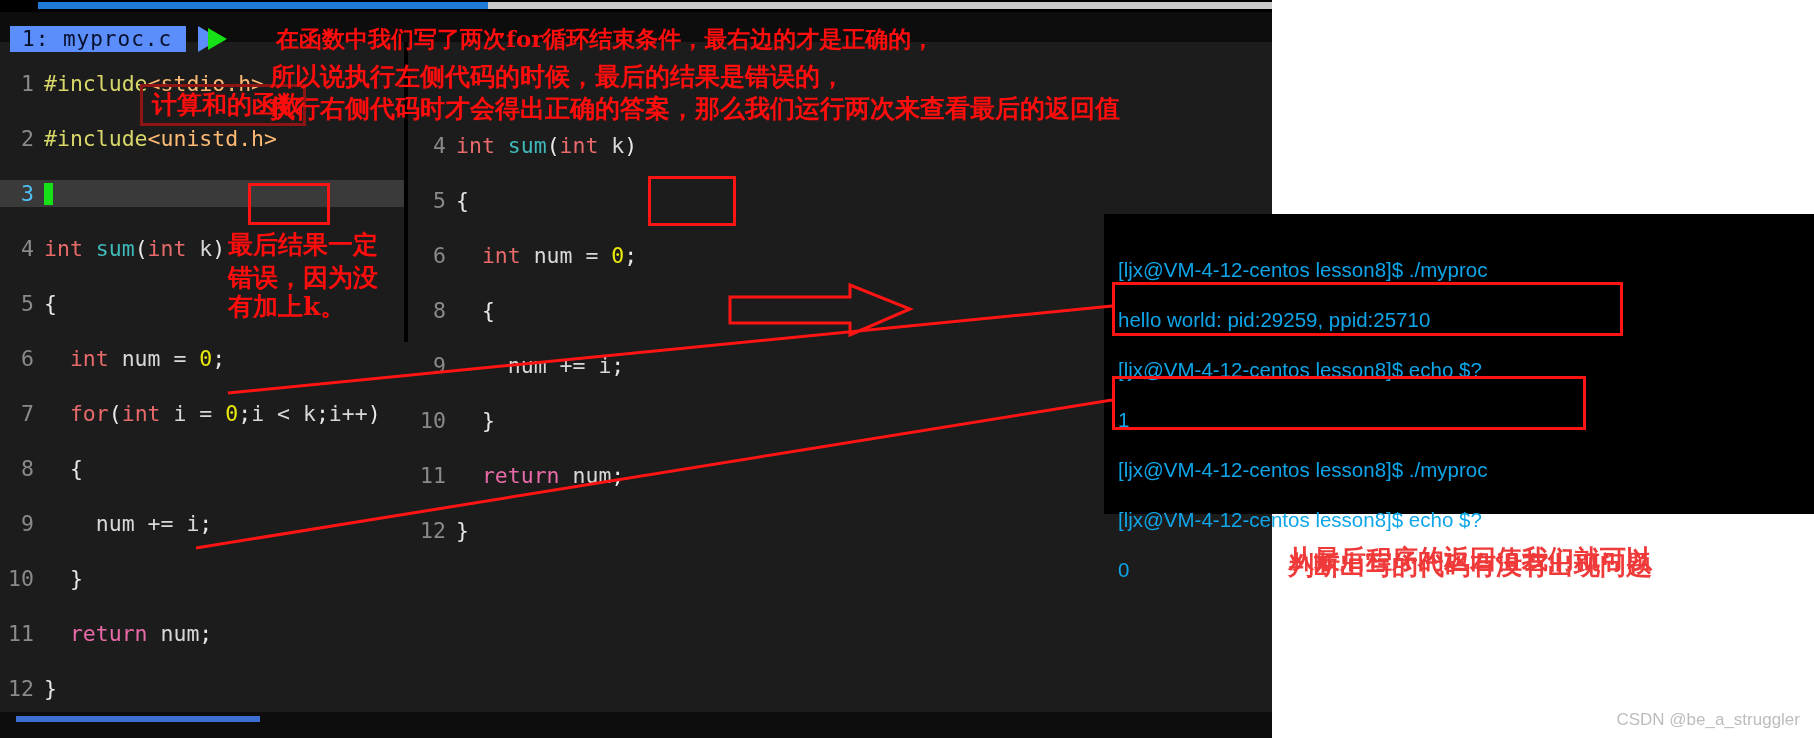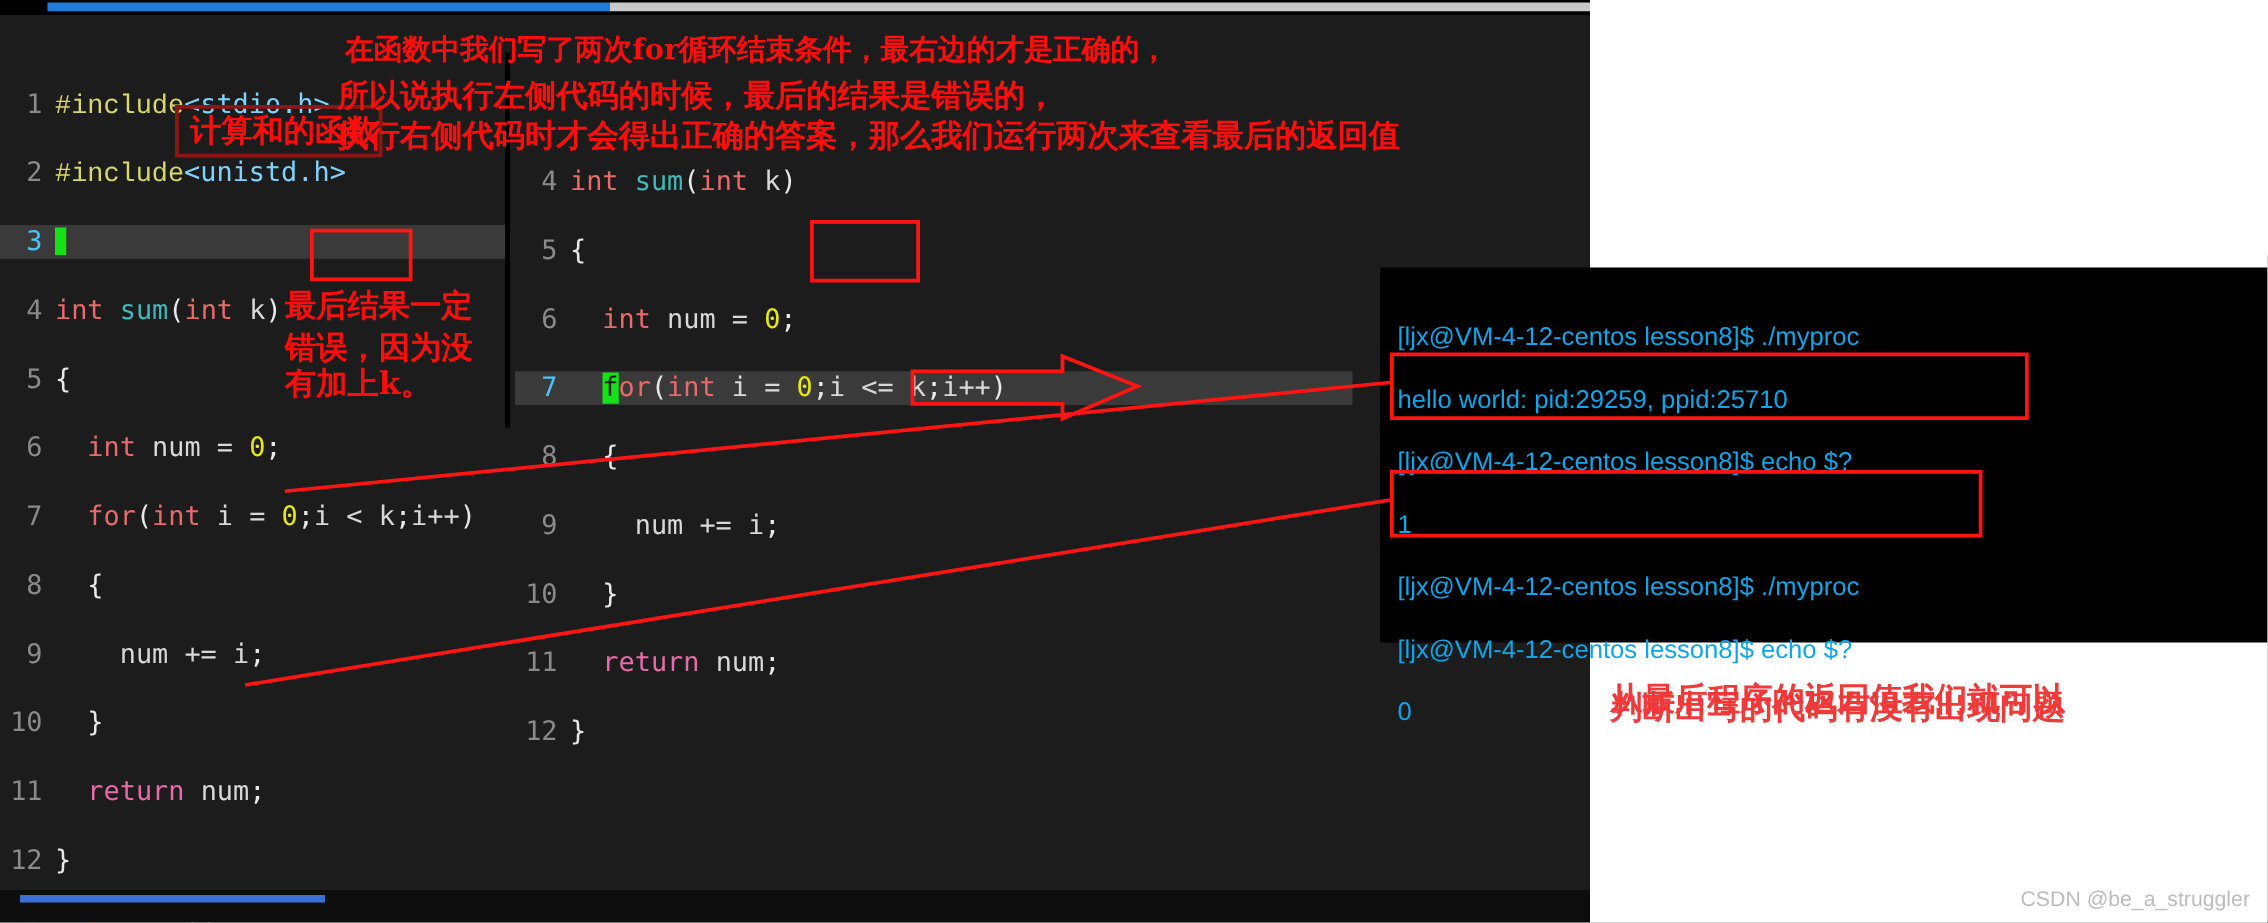--- a/index.html
+++ b/index.html
@@ -29,22 +29,22 @@
   #pane-left{left:0;width:404px;}
   #pane-right{left:412px;width:670px;}
   #pane-divider{position:absolute;left:404px;top:42px;width:4px;height:300px;background:#000;}
 
   .ln{display:inline-block;width:34px;text-align:right;color:#8a8a8a;margin-right:10px;}
   .ln.cur{color:#4fc3f7;}
   .row{height:27.5px;}
   .row.hl{background:#3a3a3a;}
 
   
-  .c-pre{color:#d7d76a;font-family:Liberation Mono, monospace;}       
-  .c-hdr{color:#7dd3fc;}       
+  .c-pre{color:#d7d76a;}       
+  .c-hdr{color:#fdba74;}       
   .c-type{color:#e86a6a;}      
   .c-fn{color:#3fb9b9;}        
   .c-punct{color:#e8e8e8;}
   .c-num{color:#e8e80d;}
   .c-kw{color:#e86a6a;}        
   .c-ret{color:#e86aa8;}
   .c-id{color:#d8d8d8;}
   .c-cursor{background:#16e016;color:#1c1c1c;}
 
   .cursorblk{display:inline-block;width:9px;height:22px;background:#16e016;
@@ -82,20 +82,27 @@
 </head>
 <body>
 
 <div id="vim-window">
 
   <div id="titlebar">
     <div class="bar"></div>
     <div class="bar2"></div>
   </div>
 
+  <div id="tabline">
+    <div id="tab-myproc">
+      <span>1: myproc.c</span>
+    </div>
+    <div class="tab-point" style="left:198px;"></div>
+    <div id="play-icon"></div>
+  </div>
 
   <div id="pane-divider"></div>
 
   <div class="pane" id="pane-left">
 <div class="row"><span class="ln">1</span><span class="c-pre">#include</span><span class="c-hdr">&lt;stdio.h&gt;</span></div>
 <div class="row"><span class="ln">2</span><span class="c-pre">#include</span><span class="c-hdr">&lt;unistd.h&gt;</span></div>
 <div class="row hl"><span class="ln cur">3</span><span class="cursorblk"></span></div>
 <div class="row"><span class="ln">4</span><span class="c-type">int </span><span class="c-fn">sum</span><span class="c-punct">(</span><span class="c-type">int</span><span class="c-id"> k</span><span class="c-punct">)</span></div>
 <div class="row"><span class="ln">5</span><span class="c-punct">{</span></div>
 <div class="row"><span class="ln">6</span><span class="c-type">  int</span><span class="c-id"> num = </span><span class="c-num">0</span><span class="c-punct">;</span></div>
@@ -116,21 +123,20 @@
 
 
 
 
   </div>
 
   <div class="pane" id="pane-right" style="top:104px;">
 <div class="row"><span class="ln">4</span><span class="c-type">int </span><span class="c-fn">sum</span><span class="c-punct">(</span><span class="c-type">int</span><span class="c-id"> k</span><span class="c-punct">)</span></div>
 <div class="row"><span class="ln">5</span><span class="c-punct">{</span></div>
 <div class="row"><span class="ln">6</span><span class="c-type">  int</span><span class="c-id"> num = </span><span class="c-num">0</span><span class="c-punct">;</span></div>
-<div class="row hl"><span class="ln cur">7</span><span class="c-kw">  <span class="c-cursor">f</span>or</span><span class="c-punct">(</span><span class="c-type">int</span><span class="c-id"> i = </span><span class="c-num">0</span><span class="c-punct">;</span><span class="c-id">i &lt;= k</span><span class="c-punct">;</span><span class="c-id">i++</span><span class="c-punct">)</span></div>
 <div class="row"><span class="ln">8</span><span class="c-punct">  {</span></div>
 <div class="row"><span class="ln">9</span><span class="c-id">    num += i</span><span class="c-punct">;</span></div>
 <div class="row"><span class="ln">10</span><span class="c-punct">  }</span></div>
 <div class="row"><span class="ln">11</span><span class="c-ret">  return</span><span class="c-id"> num</span><span class="c-punct">;</span></div>
 <div class="row"><span class="ln">12</span><span class="c-punct">}</span></div>
   </div>
 
   <div id="vim-status">
     <div class="seg"></div>
   </div>

